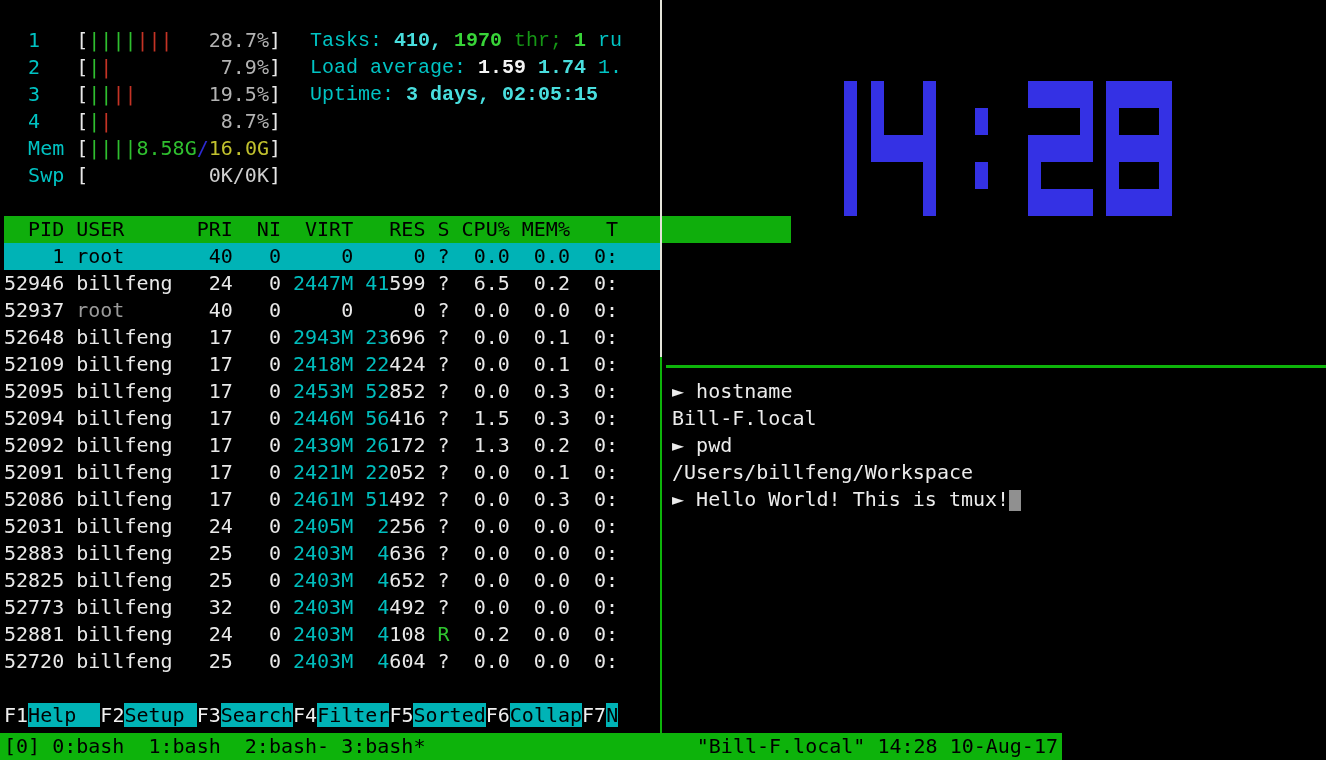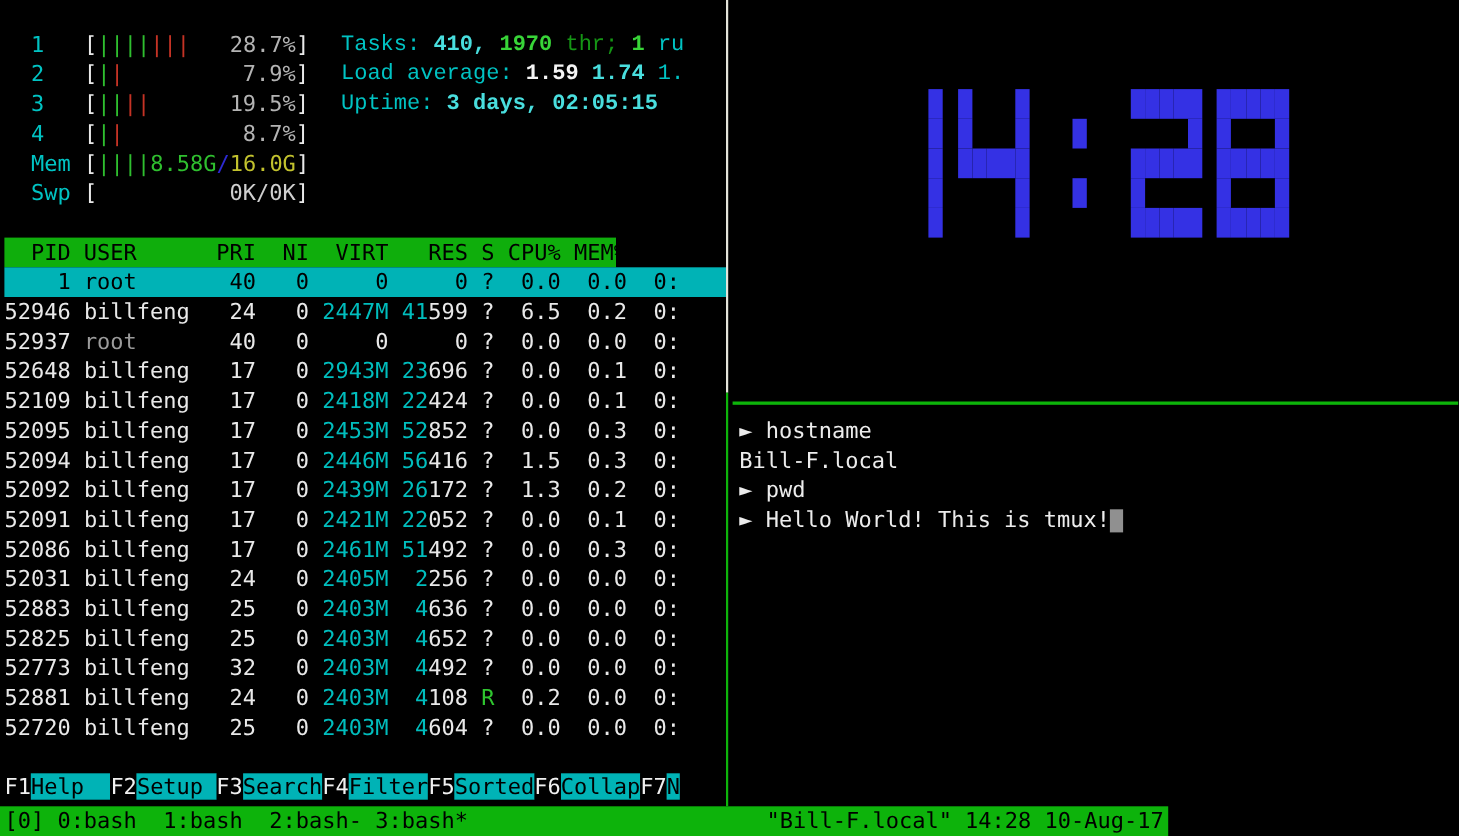--- a/index.html
+++ b/index.html
@@ -14,21 +14,21 @@
   .c-bwhite{color:#f4f4f4;font-weight:bold}
   .c-green{color:#2fbf2f}
   .c-blue{color:#2d2ad2}
   .c-yellow{color:#c2c22e}
   .c-gray{color:#b3b3b3}
   .c-gray2{color:#cfcfcf}
   .c-white{color:#e9e9e9}
   .bar-g{color:#2fbf2f}
   .bar-r{color:#c53325}
   
-  #proc-table .hdr{background:#0fae0c;color:#000;width:556px;}
+  #proc-table .hdr{background:#0fae0c;color:#000;width:787px;}
   #proc-table .prow{width:656px;}
   #proc-table .sel{background:#00b3b6;}
   #proc-table .sel span{color:#000 !important;}
   .t-cyan{color:#00bdbd}
   .t-gray{color:#9b9b9b}
   .t-green{color:#2fc52f}
   
   .fk-key{color:#f0f0f0;background:#000;}
   .fk-label{background:#00b3b6;color:#000;}
   
@@ -159,20 +159,21 @@
         <div class="cell" style="left: 26.2px; top: 108px; background: rgb(52, 49, 228);"></div>
         <div class="cell" style="left: 39.3px; top: 108px; background: rgb(52, 49, 228);"></div>
         <div class="cell" style="left: 52.4px; top: 108px; background: rgb(52, 49, 228);"></div>
       </div>
     </div>
 
   <div id="term">
       <div class="tline"><span>► </span><span>hostname</span></div>
       <div class="tline"><span>Bill-F.local</span></div>
       <div class="tline"><span>► </span><span>pwd</span></div>
+      <div class="tline"><span>/Users/billfeng/Workspace</span></div>
       <div class="tline"><span>► </span><span>Hello World! This is tmux!</span><span class="cursor"></span></div>
     </div>
 
   <div id="status-bar">
     <span id="status-left">[0] 0:bash  1:bash  2:bash- 3:bash*</span>
     <span id="status-right">"Bill-F.local" 14:28 10-Aug-17</span>
   </div>
 
 </div>
 

